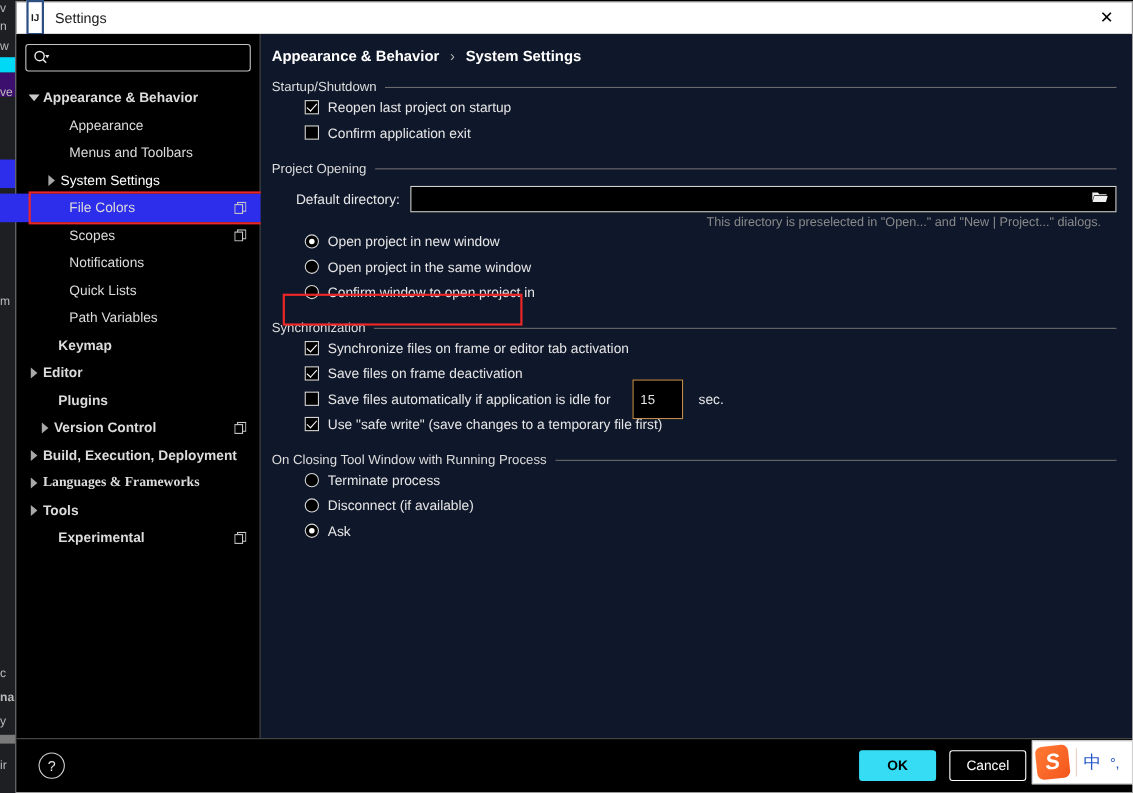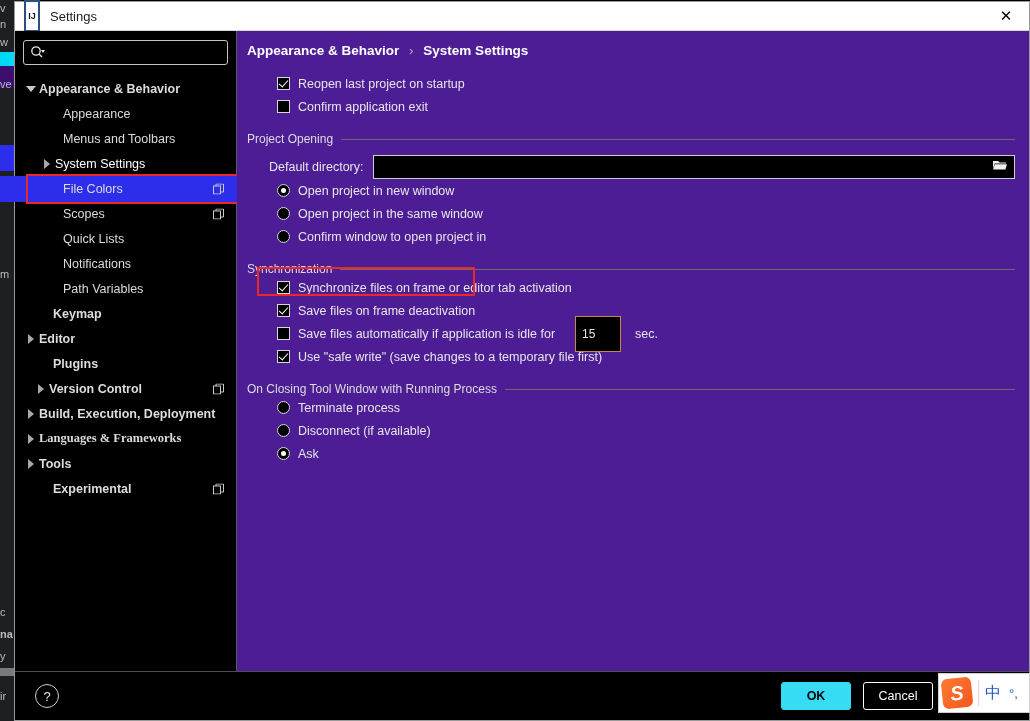--- a/index.html
+++ b/index.html
@@ -99,21 +99,21 @@
     width: 237px; height: 26px; background: #2d2dec;
   }
   #selected-outline {
     position: absolute; left: 11px; top: 143px;
     width: 218px; height: 30px;
     border: 2px solid #ec2727; pointer-events: none;
   }
 
   
   #main-panel {
-    flex: 1 1 auto; background: #4c1d95; position: relative;
+    flex: 1 1 auto; background: #0f172a; position: relative;
     padding: 0 14px 0 10px; overflow: hidden;
   }
   #breadcrumb {
     margin: 12px 0 0 0; font-size: 13.5px; font-weight: bold; color: #ffffff;
   }
   #breadcrumb .sep { color: #b4b4b4; font-weight: normal; margin: 0 6px; }
 
   .section { margin-top: 14px; }
   .section-head {
     display: flex; align-items: center; gap: 8px;
@@ -292,25 +292,25 @@
           <div class="tree-row" style="padding-left: 32px;">
             <span class="twisty"></span>
             <span class="tree-label">Scopes</span>
             <span class="copy-badge"><svg width="11" height="11" viewBox="0 0 11 11">
                 <rect x="0.5" y="2.5" width="7" height="8" fill="none" stroke="#c9c9c9" stroke-width="1"></rect>
                 <path d="M3 2.5 V0.5 H10.5 V8.5 H7.5" fill="none" stroke="#c9c9c9" stroke-width="1"></path>
               </svg></span>
           </div>
           <div class="tree-row" style="padding-left: 32px;">
             <span class="twisty"></span>
+            <span class="tree-label">Notifications</span>
+          </div>
+          <div class="tree-row" style="padding-left: 32px;">
+            <span class="twisty"></span>
             <span class="tree-label">Quick Lists</span>
-          </div>
-          <div class="tree-row" style="padding-left: 32px;">
-            <span class="twisty"></span>
-            <span class="tree-label">Notifications</span>
           </div>
           <div class="tree-row" style="padding-left: 32px;">
             <span class="twisty"></span>
             <span class="tree-label">Path Variables</span>
           </div>
           <div class="tree-row bold" style="padding-left: 22px;">
             <span class="twisty"></span>
             <span class="tree-label">Keymap</span>
           </div>
           <div class="tree-row bold" style="padding-left: 8px;">
@@ -365,20 +365,24 @@
 
     <div id="main-panel">
       <div id="breadcrumb">
         <span>Appearance &amp; Behavior</span>
         <span class="sep">›</span>
         <span>System Settings</span>
       </div>
 
       <div id="sections-host">
           <div class="section">
+            <div class="section-head">
+              <span>Startup/Shutdown</span>
+              <span class="rule"></span>
+            </div>
             <div class="opt-row">
               <span class="cbox checked"></span>
               <span class="lbl">Reopen last project on startup</span>
             </div>
             <div class="opt-row">
               <span class="cbox"></span>
               <span class="lbl">Confirm application exit</span>
             </div>
           </div>
           <div class="section">
@@ -389,20 +393,21 @@
             <div class="dir-row">
               <span class="dir-label">Default directory:</span>
               <span class="dir-field">
                 <input type="text" placeholder="" style="">
                 <span><svg width="16" height="14" viewBox="0 0 16 14">
                     <path d="M1 3 H6 L7.5 4.6 H14 V5.6 H2.6 L1 11 Z" fill="#efefef"></path>
                     <path d="M2.8 6.2 H15 L13.4 11.6 H1.2 Z" fill="#efefef"></path>
                   </svg></span>
               </span>
             </div>
+            <div class="dir-hint">This directory is preselected in "Open..." and "New | Project..." dialogs.</div>
             <div class="opt-row">
               <span class="radio checked"></span>
               <span class="lbl">Open project in new window</span>
             </div>
             <div class="opt-row">
               <span class="radio"></span>
               <span class="lbl">Open project in the same window</span>
             </div>
             <div class="opt-row">
               <span class="radio"></span>

